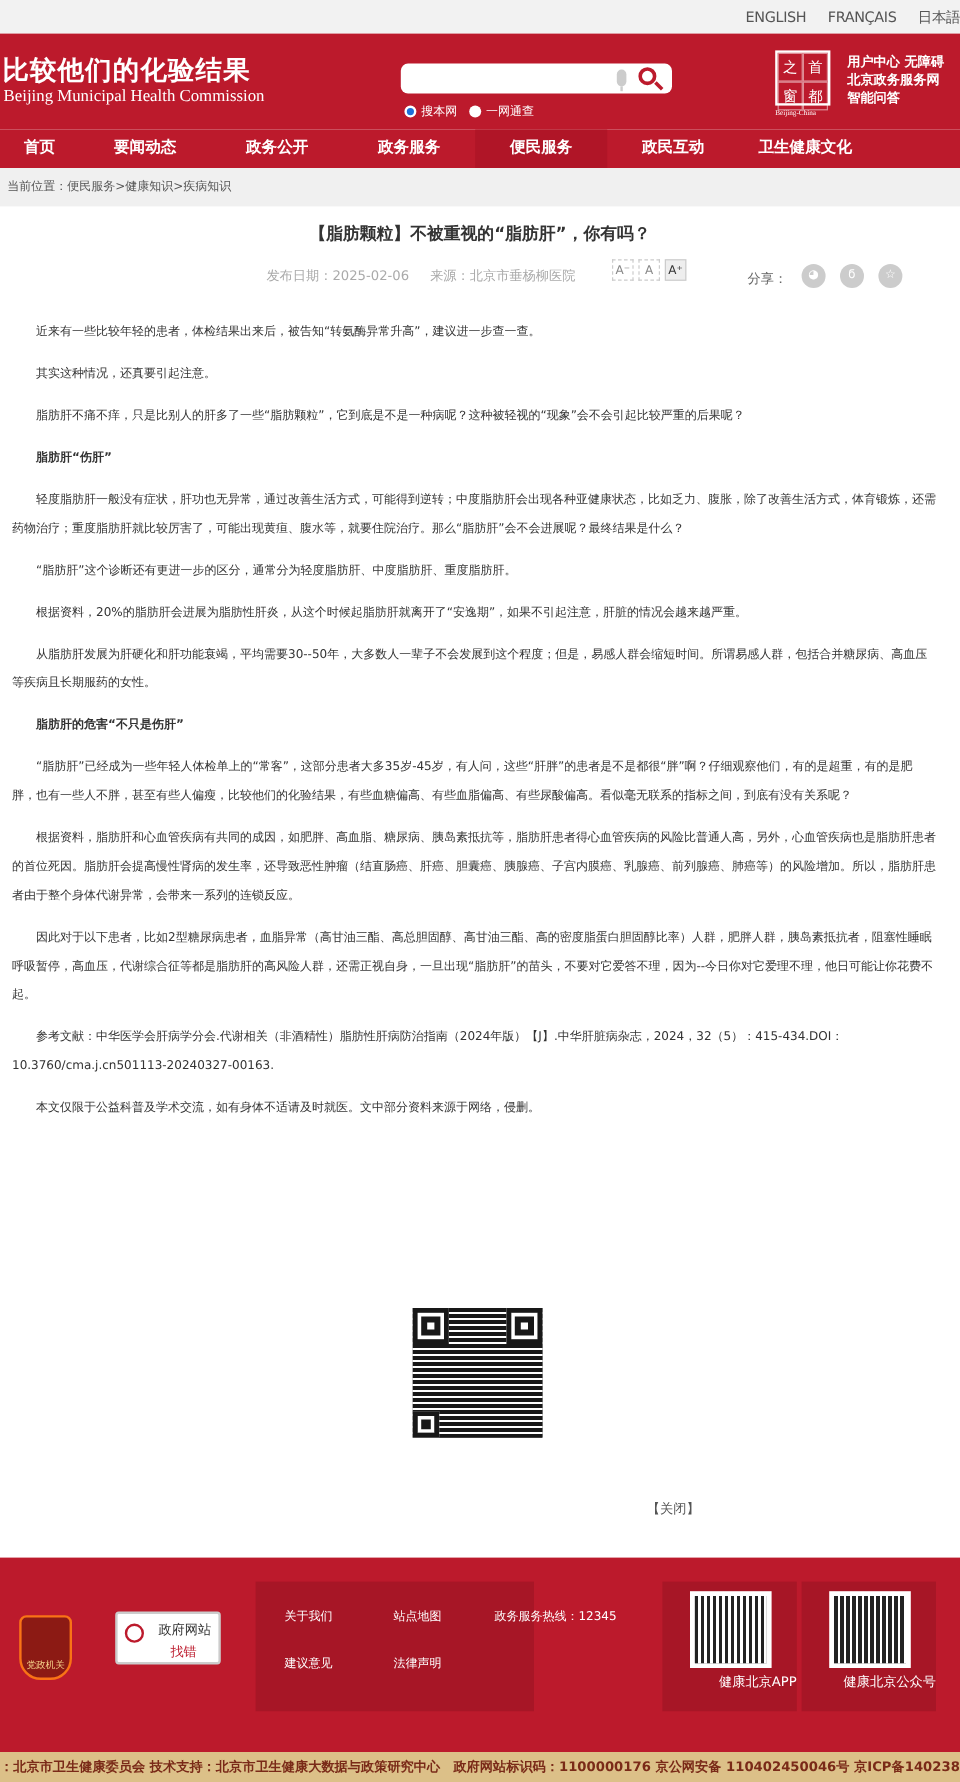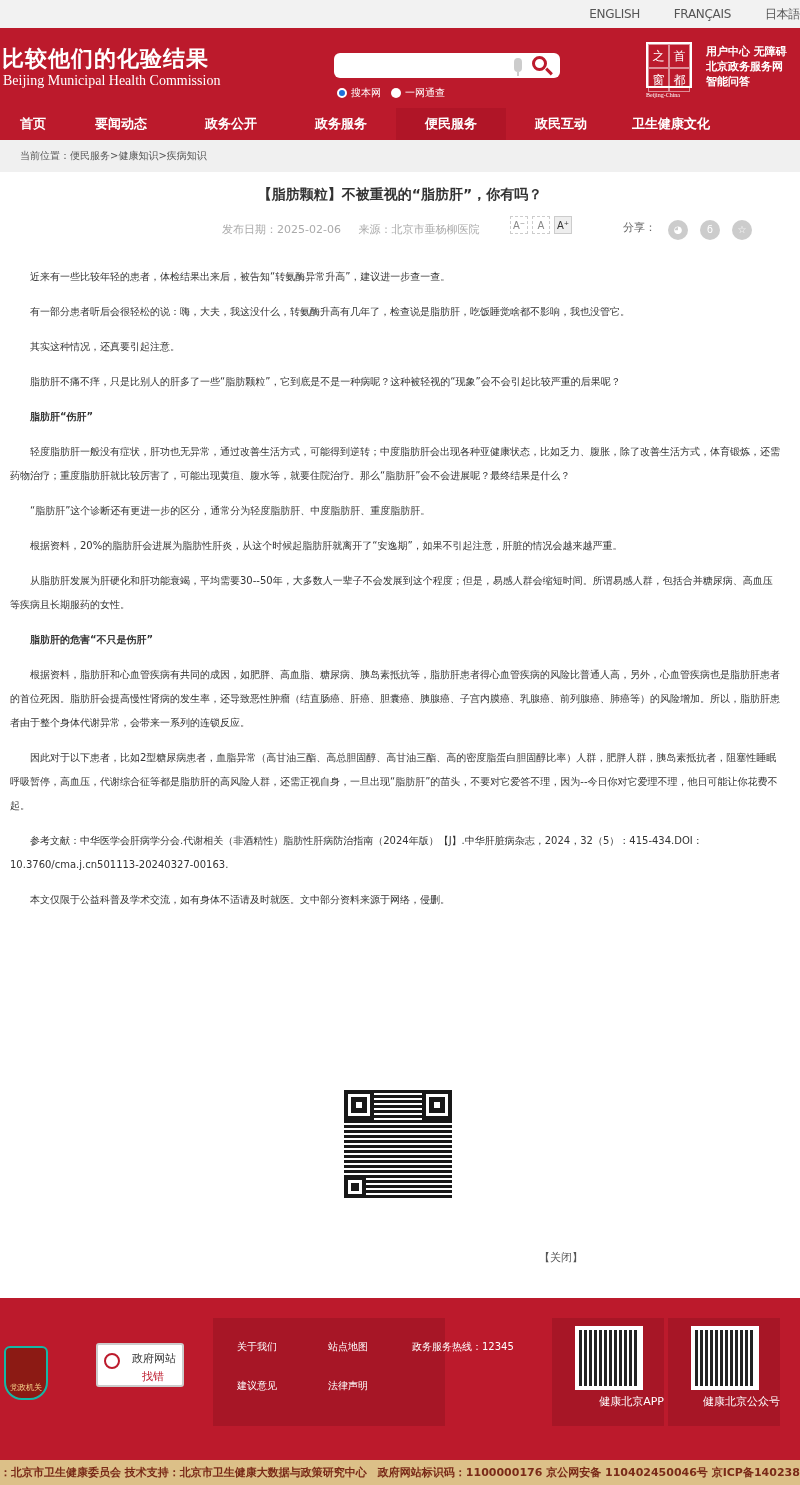--- a/index.html
+++ b/index.html
@@ -1,61 +1,61 @@
 <!DOCTYPE html>
 <html><head>
 <meta charset="utf-8">
 <style>
 *{box-sizing:border-box;margin:0;padding:0}
 body{width:800px;height:1485px;overflow:hidden;font-family:"DejaVu Sans","Liberation Sans",sans-serif;background:#fff;color:#333;position:relative}
 .topbar{height:28px;background:#f2f2f2;position:relative}
 .topbar .langs{position:absolute;right:0;top:6px;font-size:12px;color:#555;white-space:nowrap}
-.topbar .langs span{margin-left:30px;letter-spacing:-0.3px}
+.topbar .langs span{margin-left:14px;letter-spacing:-0.3px}
 .header{height:80px;background:#bc1a2c;position:relative}
 .logo-cn{position:absolute;left:2px;top:16px;color:#fff;font-size:22px;font-weight:bold;letter-spacing:1px;font-family:"Liberation Sans",sans-serif}
 .logo-en{position:absolute;left:3px;top:45px;color:#fff;font-size:14px;font-family:"Liberation Serif",serif}
 .search-box{position:absolute;left:334px;top:25px;width:226px;height:25px;background:#fff;border-radius:6px}
 .mic-icon{position:absolute;left:180px;top:5px;width:8px;height:14px;background:#ccc;border-radius:4px}
 .mic-icon:after{content:"";position:absolute;left:3px;top:14px;width:2px;height:4px;background:#ccc}
 .search-icon{position:absolute;left:198px;top:3px;width:15px;height:15px;border:3px solid #bc1a2c;border-radius:50%}
 .search-icon:after{content:"";position:absolute;left:10px;top:11px;width:8px;height:3px;background:#bc1a2c;transform:rotate(45deg)}
 .radios{position:absolute;left:337px;top:58px;font-size:10px;color:#fff;display:flex;align-items:center;gap:4px}
 .radio{display:inline-block;width:10px;height:10px;border-radius:50%;background:#fff;vertical-align:middle}
 .radio.on{background:#1e6fd9;border:2px solid #fff}
 .radios .lbl{margin-right:6px}
 .seal{position:absolute;left:646px;top:14px;width:46px;height:46px;border:2px solid #fff;display:grid;grid-template-columns:1fr 1fr;color:#fff;font-size:12px;text-align:center;line-height:22px}
 .seal span{border:1px solid rgba(255,255,255,.5)}
 .seal-sub{position:absolute;left:646px;top:64px;font-size:6px;color:#fff;font-family:"Liberation Serif",serif}
 .quick{position:absolute;left:706px;top:16px;color:#fff;font-size:11px;font-weight:bold;line-height:15px}
 .nav{height:32px;background:#bc1a2c;display:flex;position:relative}
 .nav div{width:110px;text-align:center;color:#fff;font-size:13px;font-weight:bold;line-height:32px}
 .nav div:first-child{width:66px}
 .nav div.active{background:#b01527}
-.breadcrumb{height:32px;background:#f0f0f0;font-size:10px;color:#555;padding-left:20px;line-height:32px}
+.breadcrumb{height:32px;background:#f0f0f0;font-size:10px;color:#555;padding-left:6px;line-height:32px}
 .article{position:relative;height:1105px}
 .title{position:absolute;top:14px;left:0;width:100%;text-align:center;font-size:14px;font-weight:bold;color:#333}
 .meta{position:absolute;top:50px;left:222px;font-size:11px;color:#aaa;white-space:nowrap}
 .meta span{margin-right:14px}
 .fontsz{position:absolute;top:44px;left:510px;display:flex;gap:4px}
 .fontsz div{width:18px;height:18px;border:1px dashed #ccc;font-size:10px;color:#888;text-align:center;line-height:17px}
 .fontsz div.big{border:1px solid #ccc;background:#eee;color:#333}
-.share{position:absolute;top:48px;left:623px;font-size:11px;color:#666;display:flex;align-items:flex-start}
+.share{position:absolute;top:48px;left:623px;font-size:11px;color:#666;display:flex;align-items:flex-end}
 .share i{display:inline-block;width:20px;height:20px;border-radius:50%;background:#ccc;margin-left:12px;color:#fff;font-style:normal;font-size:10px;text-align:center;line-height:20px}
 .body{position:absolute;top:93px;left:10px;width:770px;font-size:10px;line-height:24px;color:#333}
 .body p{text-indent:20px;margin-bottom:11px}
 .body p.h{font-weight:bold}
 .qr{position:absolute;top:918px;left:344px;width:108px;height:108px;background:
 repeating-linear-gradient(0deg,#000 0 3px,#fff 3px 5px),#000;opacity:.9}
 .qr:before,.qr:after{content:"";position:absolute;width:22px;height:22px;border:4px solid #000;background:#fff;box-shadow:inset 0 0 0 3px #fff,inset 0 0 0 8px #000}
 .qr:before{left:0;top:0}
 .qr:after{right:0;top:0}
 .qr .c{position:absolute;left:0;bottom:0;width:22px;height:22px;border:4px solid #000;background:#fff;box-shadow:inset 0 0 0 3px #fff,inset 0 0 0 8px #000}
 .close{position:absolute;top:1078px;left:539px;font-size:11px;color:#555}
 .footer{position:absolute;top:1298px;left:0;width:800px;height:162px;background:#bc1a2c}
-.badge{position:absolute;left:4px;top:48px;width:44px;height:54px;background:#8c1a14;border:2px solid #14b8a6;border-radius:6px 6px 18px 18px;color:#f5d28a;font-size:8px;text-align:center;padding-top:34px}
+.badge{position:absolute;left:16px;top:48px;width:44px;height:54px;background:#8c1a14;border:2px solid #f97316;border-radius:6px 6px 18px 18px;color:#f5d28a;font-size:8px;text-align:center;padding-top:34px}
 .find{position:absolute;left:96px;top:45px;width:88px;height:44px;background:#fff;border:2px solid #ccc;border-radius:3px}
 .find .t1{position:absolute;left:34px;top:6px;font-size:11px;color:#333}
 .find .t2{position:absolute;left:44px;top:24px;font-size:11px;color:#bc1a2c}
 .find .mag{position:absolute;left:6px;top:8px;width:16px;height:16px;border:2px solid #bc1a2c;border-radius:50%}
 .links{position:absolute;left:213px;top:20px;width:232px;height:108px;background:#a71626}
 .fl{position:absolute;font-size:10px;color:#fff}
 .qrbox{position:absolute;top:20px;width:112px;height:108px;background:#a71626}
 .qrbox .q{position:absolute;left:23px;top:8px;width:68px;height:64px;background:#fff;padding:4px}
 .qrbox .q i{display:block;width:100%;height:100%;background:repeating-linear-gradient(90deg,#222 0 3px,#fff 3px 5px),#222}
 .qrbox .l{position:absolute;top:76px;width:100%;text-align:right;font-size:11px;color:#fff}
@@ -125,29 +125,29 @@
     <div class="big">A⁺</div>
   </div>
   <div class="share">
     <span>分享：</span>
     <i>◕</i>
     <i>ϭ</i>
     <i>☆</i>
   </div>
   <div class="body">
     <p>近来有一些比较年轻的患者，体检结果出来后，被告知“转氨酶异常升高”，建议进一步查一查。</p>
-    <p>有一部分患者听后会很轻松的说：嗨，大夫，我这没什么，转氨酶升高有几年了，检查说是脂肪肝，吃饭睡觉啥都不影响，我也没管它。</p>
     <p>其实这种情况，还真要引起注意。</p>
     <p>脂肪肝不痛不痒，只是比别人的肝多了一些“脂肪颗粒”，它到底是不是一种病呢？这种被轻视的“现象”会不会引起比较严重的后果呢？</p>
     <p class="h">脂肪肝“伤肝”</p>
     <p>轻度脂肪肝一般没有症状，肝功也无异常，通过改善生活方式，可能得到逆转；中度脂肪肝会出现各种亚健康状态，比如乏力、腹胀，除了改善生活方式，体育锻炼，还需药物治疗；重度脂肪肝就比较厉害了，可能出现黄疸、腹水等，就要住院治疗。那么“脂肪肝”会不会进展呢？最终结果是什么？</p>
     <p>“脂肪肝”这个诊断还有更进一步的区分，通常分为轻度脂肪肝、中度脂肪肝、重度脂肪肝。</p>
     <p>根据资料，20%的脂肪肝会进展为脂肪性肝炎，从这个时候起脂肪肝就离开了“安逸期”，如果不引起注意，肝脏的情况会越来越严重。</p>
     <p>从脂肪肝发展为肝硬化和肝功能衰竭，平均需要30--50年，大多数人一辈子不会发展到这个程度；但是，易感人群会缩短时间。所谓易感人群，包括合并糖尿病、高血压等疾病且长期服药的女性。</p>
     <p class="h">脂肪肝的危害“不只是伤肝”</p>
+    <p>“脂肪肝”已经成为一些年轻人体检单上的“常客”，这部分患者大多35岁-45岁，有人问，这些“肝胖”的患者是不是都很“胖”啊？仔细观察他们，有的是超重，有的是肥胖，也有一些人不胖，甚至有些人偏瘦，比较他们的化验结果，有些血糖偏高、有些血脂偏高、有些尿酸偏高。看似毫无联系的指标之间，到底有没有关系呢？</p>
     <p>根据资料，脂肪肝和心血管疾病有共同的成因，如肥胖、高血脂、糖尿病、胰岛素抵抗等，脂肪肝患者得心血管疾病的风险比普通人高，另外，心血管疾病也是脂肪肝患者的首位死因。脂肪肝会提高慢性肾病的发生率，还导致恶性肿瘤（结直肠癌、肝癌、胆囊癌、胰腺癌、子宫内膜癌、乳腺癌、前列腺癌、肺癌等）的风险增加。所以，脂肪肝患者由于整个身体代谢异常，会带来一系列的连锁反应。</p>
     <p>因此对于以下患者，比如2型糖尿病患者，血脂异常（高甘油三酯、高总胆固醇、高甘油三酯、高的密度脂蛋白胆固醇比率）人群，肥胖人群，胰岛素抵抗者，阻塞性睡眠呼吸暂停，高血压，代谢综合征等都是脂肪肝的高风险人群，还需正视自身，一旦出现“脂肪肝”的苗头，不要对它爱答不理，因为--今日你对它爱理不理，他日可能让你花费不起。</p>
     <p>参考文献：中华医学会肝病学分会.代谢相关（非酒精性）脂肪性肝病防治指南（2024年版）【J】.中华肝脏病杂志，2024，32（5）：415-434.DOI：10.3760/cma.j.cn501113-20240327-00163.</p>
     <p>本文仅限于公益科普及学术交流，如有身体不适请及时就医。文中部分资料来源于网络，侵删。</p>
   </div>
   <div class="qr">
       <span class="c"></span>
     </div>
   <div class="close">【关闭】</div>
 </div>

